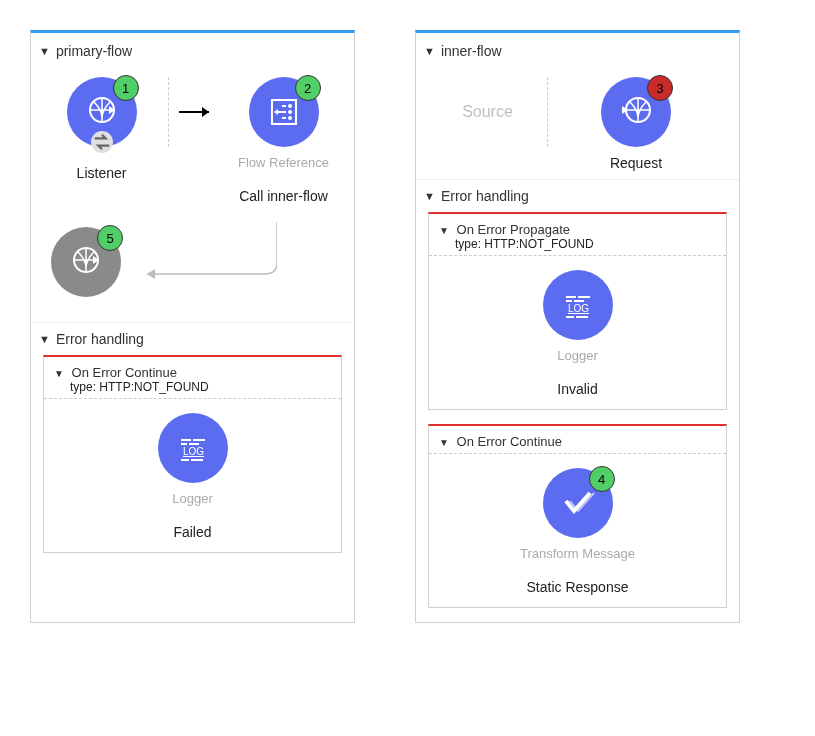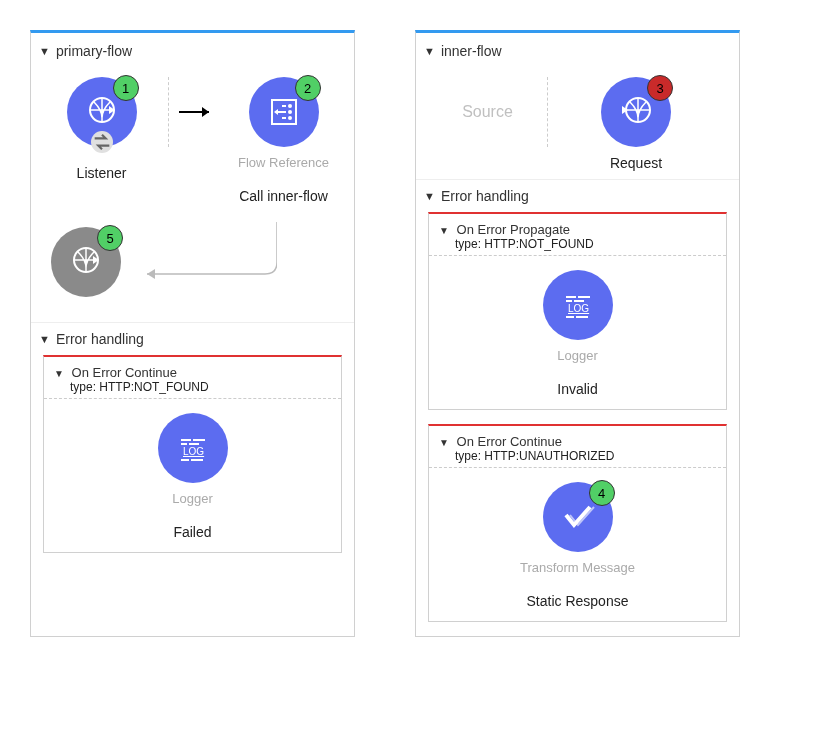--- a/index.html
+++ b/index.html
@@ -167,21 +167,20 @@
       </div>
       <div class="comp-label-gray">Logger</div>
       <div class="comp-label">Invalid</div>
     </div>
   </div>
 
   <div class="error-box">
     <div class="error-box-header">
       <span class="small-tri">▼</span>
       <span>On Error Continue</span>
-      <div class="error-type">type: HTTP:UNAUTHORIZED</div>
     </div>
     <div class="error-body">
       <div class="icon-circle" style="position:relative;">
         <svg viewBox="0 0 40 40">
             <path d="M8 18 l8 10 l16 -18" stroke="#fff" stroke-width="4" fill="none"></path>
             <path d="M12 18 l8 10 l16 -18" stroke="#fff" stroke-width="2" fill="none" opacity="0.6"></path>
           </svg>
         <div class="badge green">4</div>
       </div>
       <div class="comp-label-gray">Transform Message</div>

